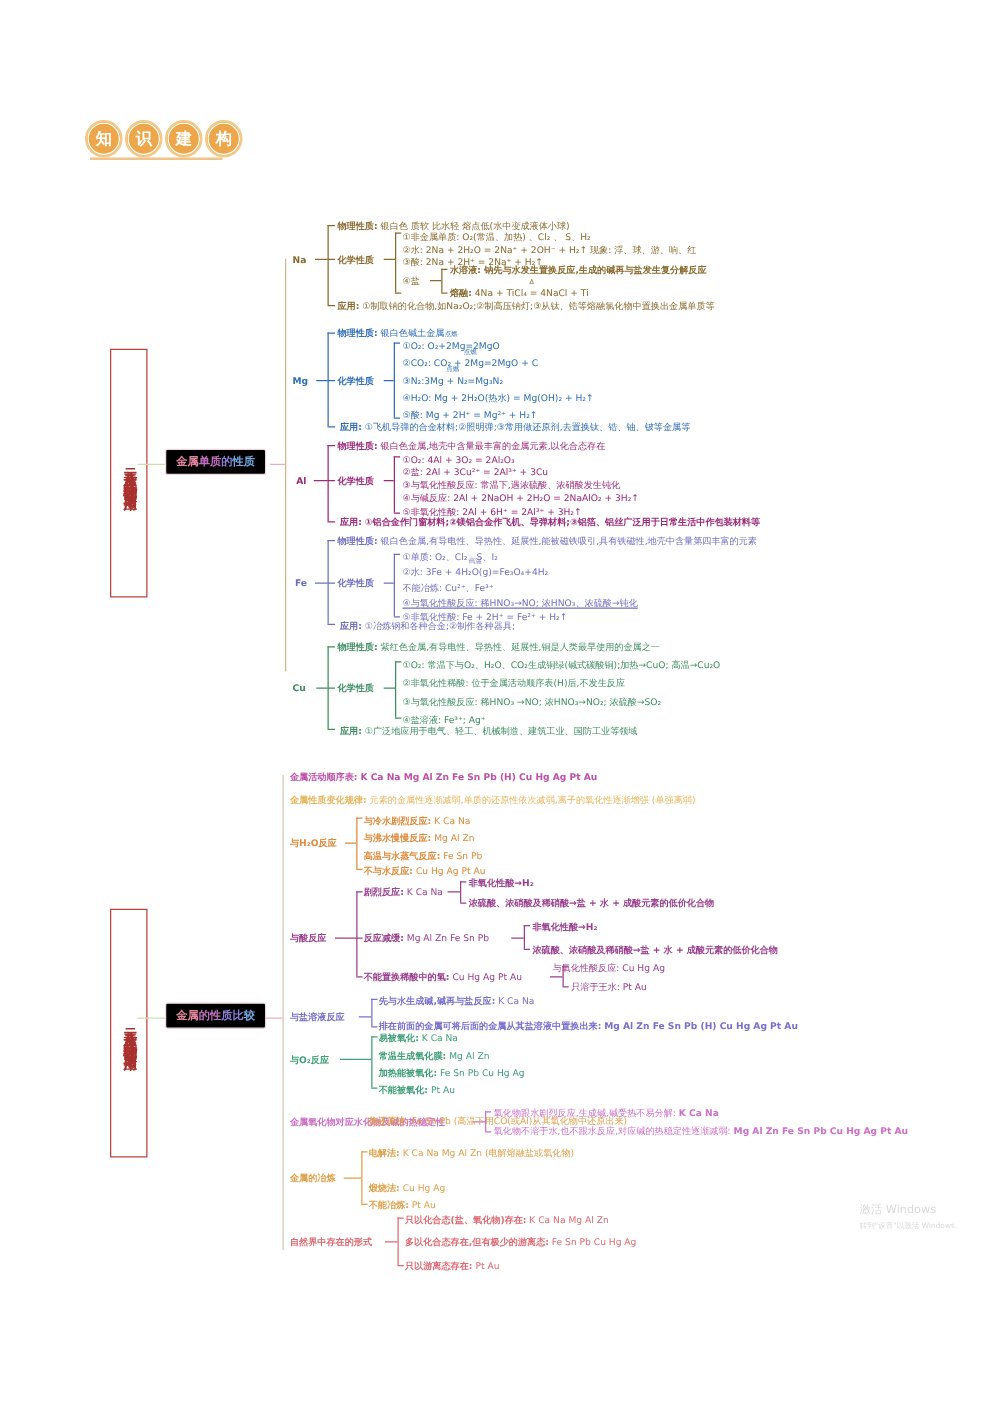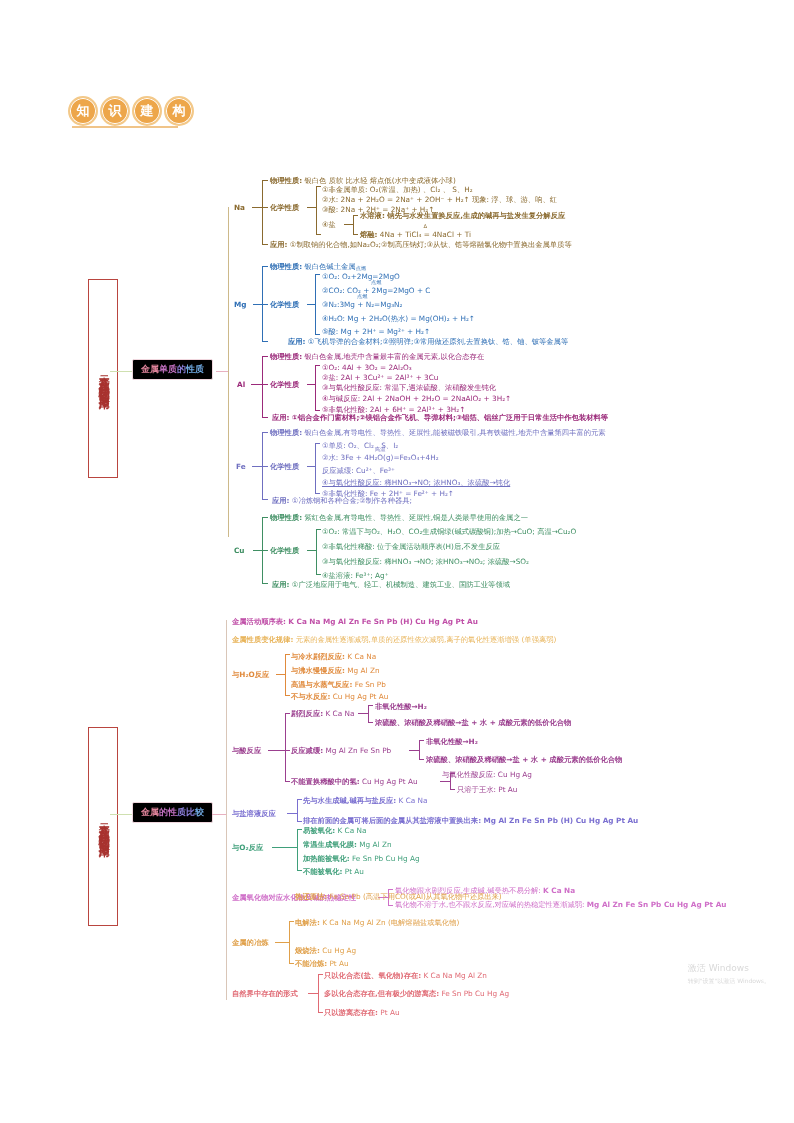--- a/index.html
+++ b/index.html
@@ -148,21 +148,21 @@
   <div class="ln vl c-mg" style="left:315px;top:274px;height:60px;"></div>
   <div class="ln hl c-mg" style="left:315px;top:274px;width:5px;"></div>
   <div class="ln hl c-mg" style="left:315px;top:334px;width:5px;"></div>
 
   <div class="t c-mg" style="left:322px;top:272px;"><span class="cond"><span class="cw">点燃</span><span>①O₂: O₂+2Mg=2MgO</span></span></div>
   <div class="t c-mg" style="left:322px;top:286px;"><span class="cond"><span class="cw">点燃</span><span>②CO₂: CO₂ + 2Mg=2MgO + C</span></span></div>
   <div class="t c-mg" style="left:322px;top:300px;"><span class="cond"><span class="cw">点燃</span><span>③N₂:3Mg + N₂=Mg₃N₂</span></span></div>
   <div class="t c-mg" style="left:322px;top:314px;">④H₂O: Mg + 2H₂O(热水) = Mg(OH)₂ + H₂↑</div>
   <div class="t c-mg" style="left:322px;top:327px;">⑤酸: Mg + 2H⁺ = Mg²⁺ + H₂↑</div>
 
-  <div class="t c-mg" style="left:272px;top:337px;margin-left:16px;"><span class="b">应用:</span> <span>①飞机导弹的合金材料;②照明弹;③常用做还原剂,去置换钛、锆、铀、铍等金属等</span></div>
+  <div class="t c-mg" style="left:272px;top:337px;"><span class="b">应用:</span> <span>①飞机导弹的合金材料;②照明弹;③常用做还原剂,去置换钛、锆、铀、铍等金属等</span></div>
 
   <div class="t b c-al" style="left:237px;top:380px;">Al</div>
   <div class="ln hl c-al" style="left:251px;top:384px;width:11px;"></div>
   <div class="ln vl c-al" style="left:262px;top:356px;height:61px;"></div>
   <div class="ln hl c-al" style="left:262px;top:356px;width:6px;"></div>
   <div class="ln hl c-al" style="left:262px;top:384px;width:6px;"></div>
   <div class="ln hl c-al" style="left:262px;top:417px;width:6px;"></div>
 
   <div class="t c-al" style="left:270px;top:352px;"><span class="b">物理性质:</span> <span>银白色金属,地壳中含量最丰富的金属元素,以化合态存在</span></div>
 
@@ -190,21 +190,21 @@
   <div class="t c-fe" style="left:270px;top:428px;"><span class="b">物理性质:</span> <span>银白色金属,有导电性、导热性、延展性,能被磁铁吸引,具有铁磁性,地壳中含量第四丰富的元素</span></div>
 
   <div class="t b c-fe" style="left:270px;top:462px;">化学性质</div>
   <div class="ln hl c-fe" style="left:307px;top:466px;width:8px;"></div>
   <div class="ln vl c-fe" style="left:315px;top:443px;height:50px;"></div>
   <div class="ln hl c-fe" style="left:315px;top:443px;width:5px;"></div>
   <div class="ln hl c-fe" style="left:315px;top:493px;width:5px;"></div>
 
   <div class="t c-fe" style="left:322px;top:441px;">①单质: O₂、Cl₂、S、I₂</div>
   <div class="t c-fe" style="left:322px;top:453px;"><span class="cond"><span class="cw">高温</span><span>②水: 3Fe + 4H₂O(g)=Fe₃O₄+4H₂</span></span></div>
-  <div class="t c-fe" style="left:322px;top:466px;">反应减缓: Cu²⁺、Fe³⁺</div>
+  <div class="t c-fe" style="left:322px;top:466px;">不能冶炼: Cu²⁺、Fe³⁺</div>
   <div class="t c-fe" style="left:322px;top:478px;text-decoration:underline;">④与氧化性酸反应: 稀HNO₃→NO; 浓HNO₃、浓硫酸→钝化</div>
   <div class="t c-fe" style="left:322px;top:489px;">⑤非氧化性酸: Fe + 2H⁺ = Fe²⁺ + H₂↑</div>
 
   <div class="t c-fe" style="left:272px;top:496px;"><span class="b">应用:</span> <span>①冶炼钢和各种合金;②制作各种器具;</span></div>
 
   <div class="t b c-cu" style="left:234px;top:546px;">Cu</div>
   <div class="ln hl c-cu" style="left:253px;top:550px;width:9px;"></div>
   <div class="ln vl c-cu" style="left:262px;top:517px;height:66px;"></div>
   <div class="ln hl c-cu" style="left:262px;top:517px;width:6px;"></div>
   <div class="ln hl c-cu" style="left:262px;top:550px;width:6px;"></div>

